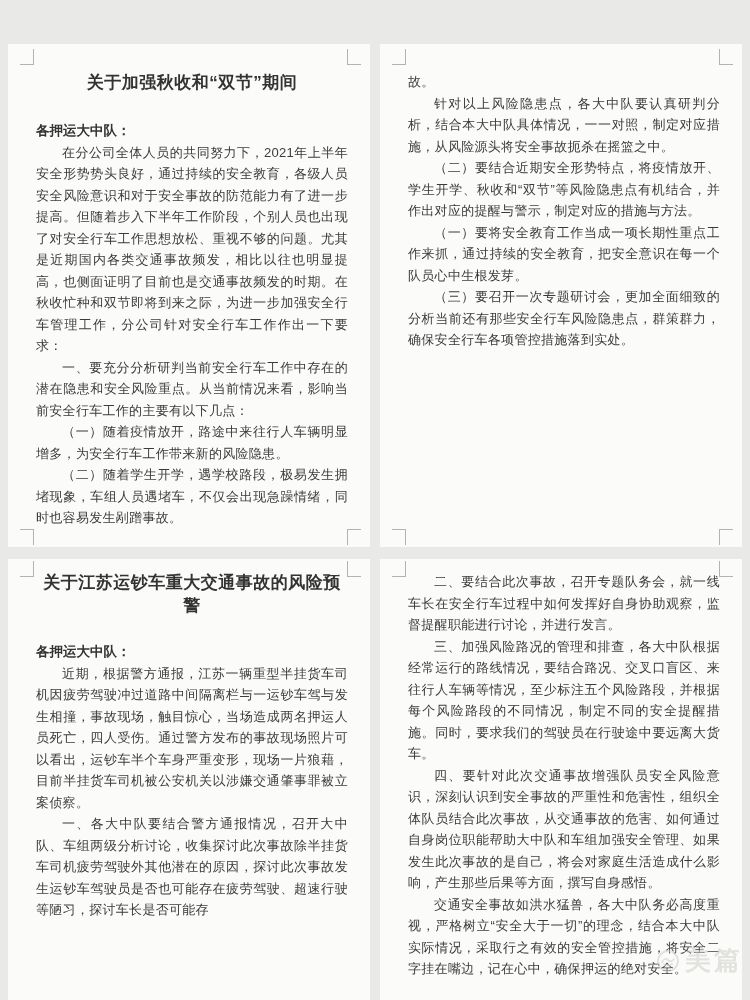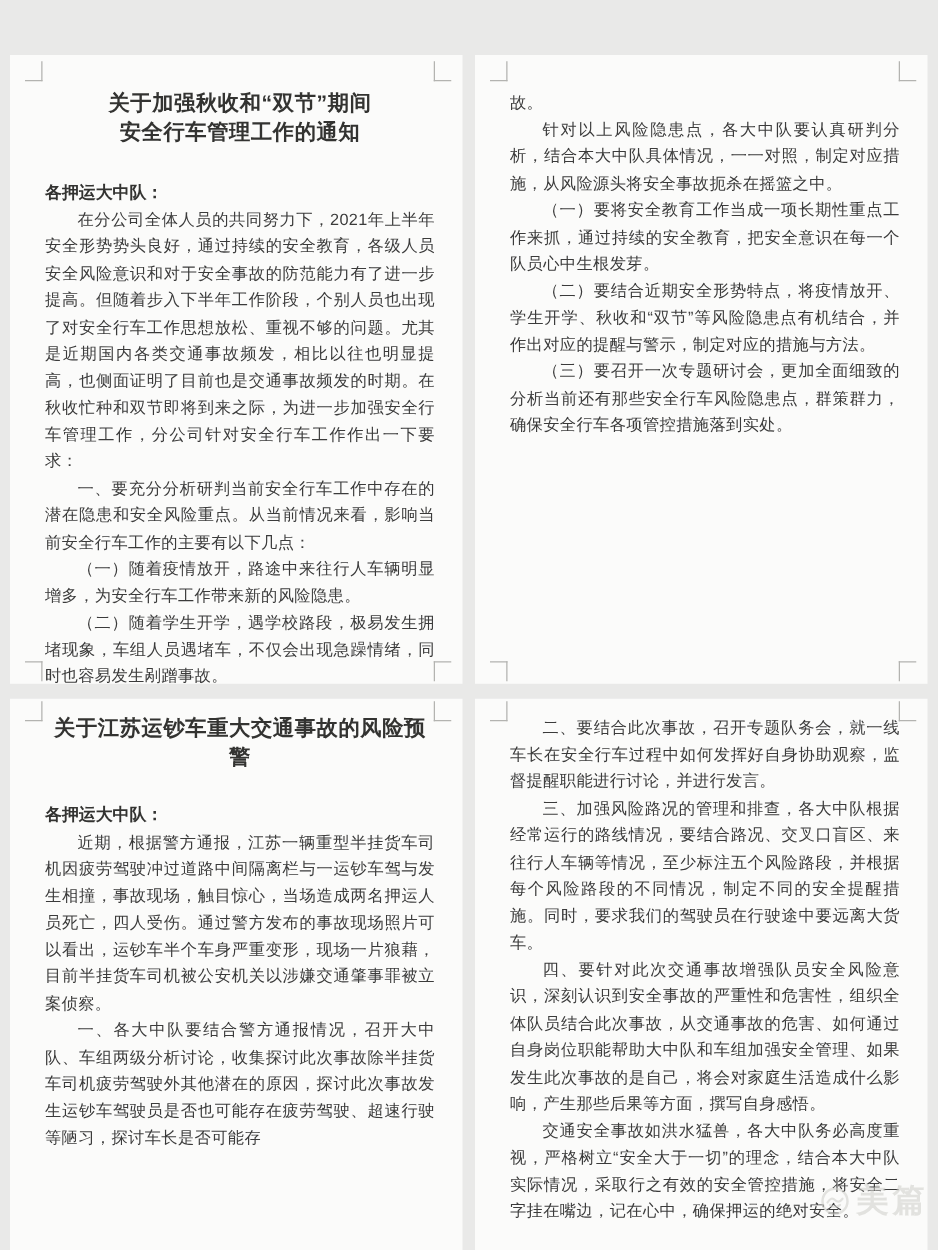--- a/index.html
+++ b/index.html
@@ -71,39 +71,38 @@
 
 <div class="canvas">
 
   <section class="page r1">
     <i class="mk tl"></i>
     <i class="mk tr"></i>
     <i class="mk bl"></i>
     <i class="mk br"></i>
     <h1 class="doc-title">
       <span>关于加强秋收和“双节”期间</span><br>
-      <span>安全行车管理工作的通知</span>
     </h1>
     <p class="salutation">各押运大中队：</p>
     <p class="body ind">在分公司全体人员的共同努力下，2021年上半年安全形势势头良好，通过持续的安全教育，各级人员安全风险意识和对于安全事故的防范能力有了进一步提高。但随着步入下半年工作阶段，个别人员也出现了对安全行车工作思想放松、重视不够的问题。尤其是近期国内各类交通事故频发，相比以往也明显提高，也侧面证明了目前也是交通事故频发的时期。在秋收忙种和双节即将到来之际，为进一步加强安全行车管理工作，分公司针对安全行车工作作出一下要求：</p>
     <p class="body ind">一、要充分分析研判当前安全行车工作中存在的潜在隐患和安全风险重点。从当前情况来看，影响当前安全行车工作的主要有以下几点：</p>
     <p class="body ind">（一）随着疫情放开，路途中来往行人车辆明显增多，为安全行车工作带来新的风险隐患。</p>
     <p class="body ind">（二）随着学生开学，遇学校路段，极易发生拥堵现象，车组人员遇堵车，不仅会出现急躁情绪，同时也容易发生剐蹭事故。</p>
 
   </section>
 
   <section class="page r1">
     <i class="mk tl"></i>
     <i class="mk tr"></i>
     <i class="mk bl"></i>
     <i class="mk br"></i>
     <p class="body">故。</p>
     <p class="body ind">针对以上风险隐患点，各大中队要认真研判分析，结合本大中队具体情况，一一对照，制定对应措施，从风险源头将安全事故扼杀在摇篮之中。</p>
+    <p class="body ind">（二）要结合近期安全形势特点，将疫情放开、学生开学、秋收和“双节”等风险隐患点有机结合，并作出对应的提醒与警示，制定对应的措施与方法。</p>
     <p class="body ind">（一）要将安全教育工作当成一项长期性重点工作来抓，通过持续的安全教育，把安全意识在每一个队员心中生根发芽。</p>
-    <p class="body ind">（二）要结合近期安全形势特点，将疫情放开、学生开学、秋收和“双节”等风险隐患点有机结合，并作出对应的提醒与警示，制定对应的措施与方法。</p>
     <p class="body ind">（三）要召开一次专题研讨会，更加全面细致的分析当前还有那些安全行车风险隐患点，群策群力，确保安全行车各项管控措施落到实处。</p>
   </section>
 
   <section class="page r2">
     <i class="mk tl"></i>
     <i class="mk tr"></i>
     <h1 class="doc-title">关于江苏运钞车重大交通事故的风险预警</h1>
     <p class="salutation">各押运大中队：</p>
     <p class="body ind">近期，根据警方通报，江苏一辆重型半挂货车司机因疲劳驾驶冲过道路中间隔离栏与一运钞车驾与发生相撞，事故现场，触目惊心，当场造成两名押运人员死亡，四人受伤。通过警方发布的事故现场照片可以看出，运钞车半个车身严重变形，现场一片狼藉，目前半挂货车司机被公安机关以涉嫌交通肇事罪被立案侦察。</p>
     <p class="body ind">一、各大中队要结合警方通报情况，召开大中队、车组两级分析讨论，收集探讨此次事故除半挂货车司机疲劳驾驶外其他潜在的原因，探讨此次事故发生运钞车驾驶员是否也可能存在疲劳驾驶、超速行驶等陋习，探讨车长是否可能存</p>

